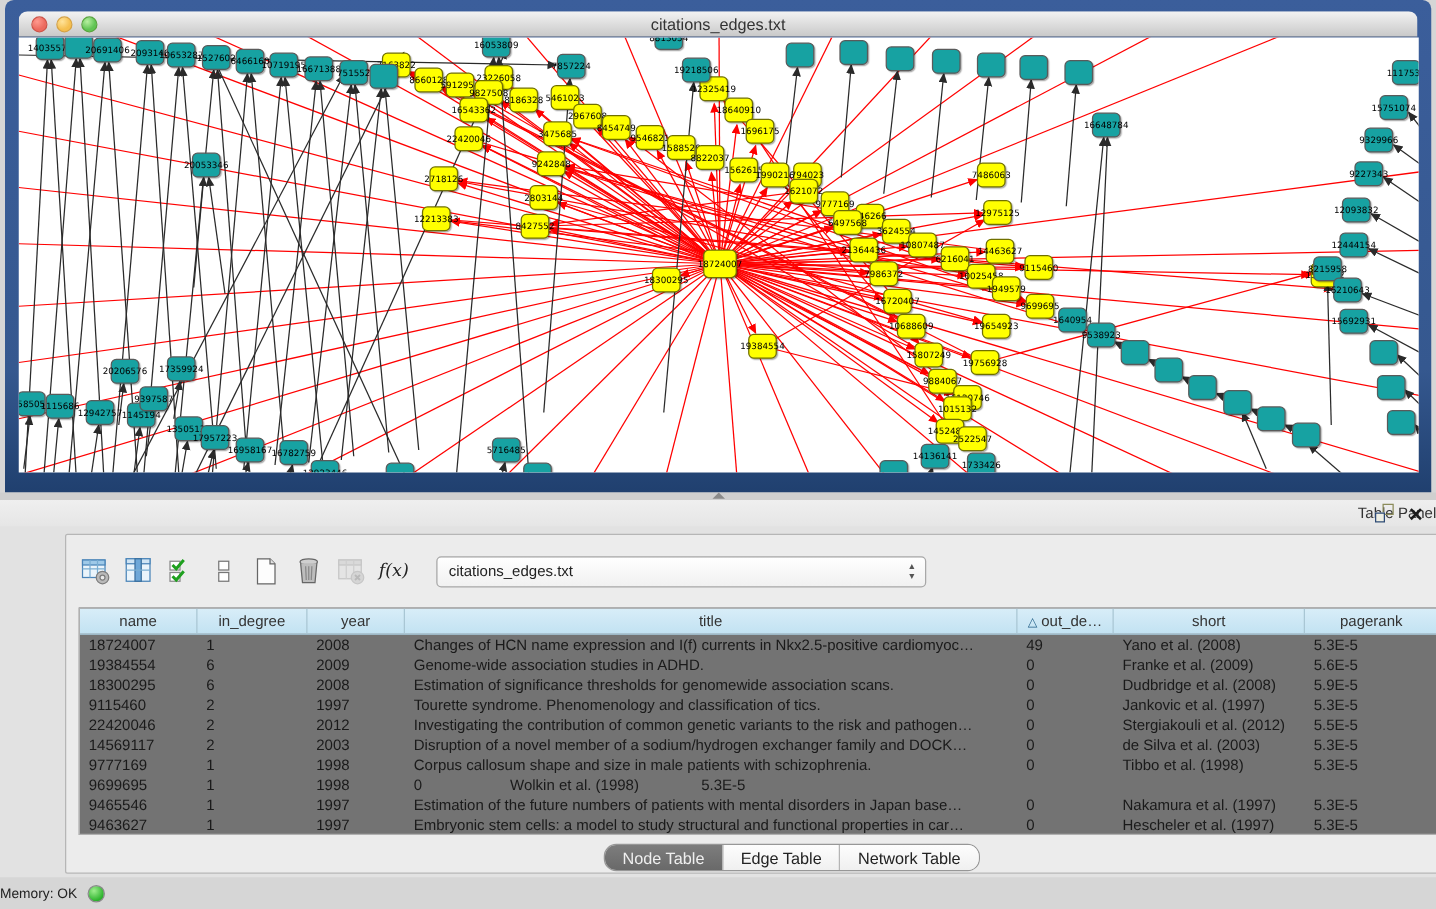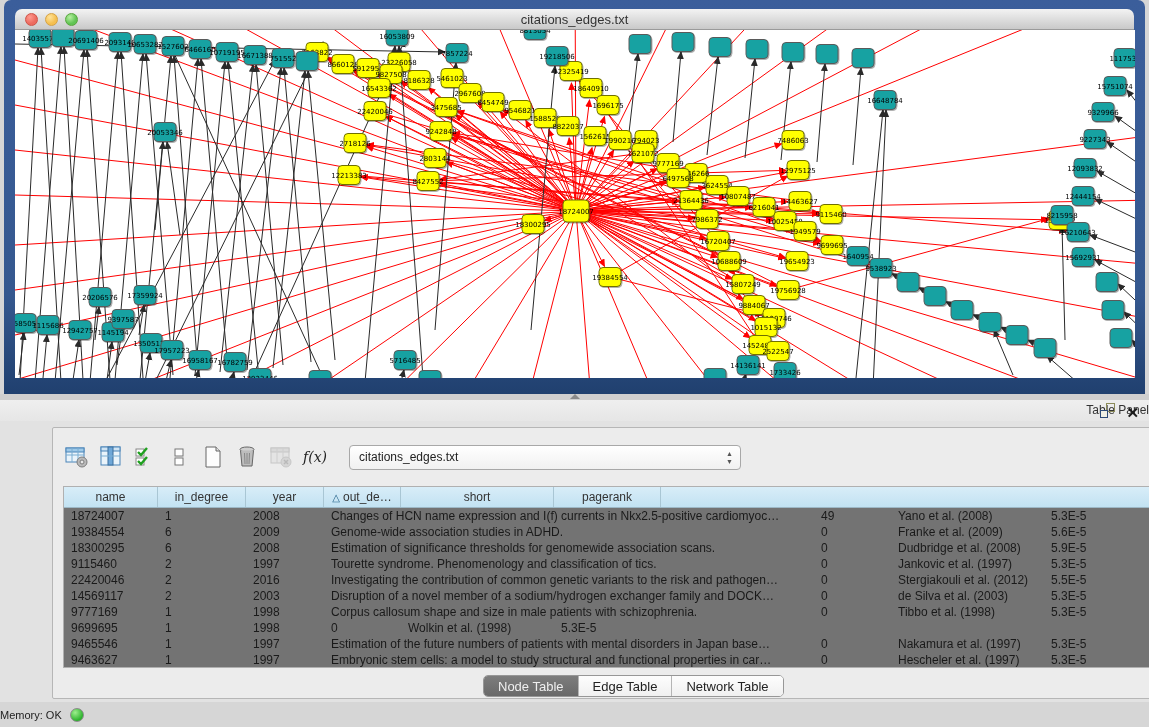--- a/index.html
+++ b/index.html
@@ -57,21 +57,21 @@
   .sort-tri { font-size:10px; color:#215f86; margin-right:3px; }
   .trow { display:flex; height:16px; }
   .td { font-size:12px; color:#1a1a1a; line-height:16px; padding-left:7px; border-right:0;
     overflow:hidden; white-space:nowrap; }
   .c0{width:94px;} .c1{width:88px;} .c2{width:78px;} .c3{width:490px;} .c4{width:77px;} .c5{width:153px;} .c6{width:107px;}
   .vscroll { position:absolute; right:0; top:0; width:16px; height:180px; background:#f2f2f2; border-left:1px solid #c6c6c6; }
   .vthumb { position:absolute; left:2px; top:24px; width:11px; height:34px; background:linear-gradient(90deg,#c9c9c9,#aeaeae); border-radius:6px; }
 
   
   .segment { position:absolute; left:430px; top:247px; height:22px; display:flex;
-    border:1px solid #979797; border-radius:5px; overflow:hidden; background:#fff;text-align:right; }
+    border:1px solid #979797; border-radius:10px; overflow:hidden; background:#fff;text-align:right; }
   .seg { font-size:13px; padding:0 14px; line-height:21px; color:#222;
     background:linear-gradient(#fdfdfd,#f0f0f0); border-right:1px solid #b5b5b5; cursor:pointer; }
   .seg:last-child { border-right:0; }
   .seg.sel { background:linear-gradient(#7d7d7d,#696969); color:#efefef; }
 
   
   .statusbar { position:absolute; left:0; top:702px; width:1149px; height:25px; background:#d6d6d6;
     display:flex; align-items:center; justify-content:flex-start; }
   .memlabel { font-size:11px; color:#222; margin-right:8px; }
   .memdot { width:14px; height:14px; border-radius:50%; margin-right:16px;
@@ -606,20 +606,21 @@
               <span>▼</span>
             </span>
         </div>
       </div>
 
       <div class="tablebox">
         <div class="thead" id="thead">
             <div class="th c0">name</div>
             <div class="th c1">in_degree</div>
             <div class="th c2">year</div>
+            <div class="th c3">title</div>
             <div class="th c4"><span class="sort-tri">△</span>out_de…</div>
             <div class="th c5">short</div>
             <div class="th c6">pagerank</div>
           </div>
         <div id="tbody">
             <div class="trow">
               <div class="td c0">18724007</div>
               <div class="td c1">1</div>
               <div class="td c2">2008</div>
               <div class="td c3">Changes of HCN name expression and I(f) currents in Nkx2.5-positive cardiomyoc…</div>
@@ -650,21 +651,21 @@
               <div class="td c1">2</div>
               <div class="td c2">1997</div>
               <div class="td c3">Tourette syndrome. Phenomenology and classification of tics.</div>
               <div class="td c4">0</div>
               <div class="td c5">Jankovic et al. (1997)</div>
               <div class="td c6">5.3E-5</div>
             </div>
             <div class="trow">
               <div class="td c0">22420046</div>
               <div class="td c1">2</div>
-              <div class="td c2">2016</div>
+              <div class="td c2">2012</div>
               <div class="td c3">Investigating the contribution of common genetic variants to the risk and pathogen…</div>
               <div class="td c4">0</div>
               <div class="td c5">Stergiakouli et al. (2012)</div>
               <div class="td c6">5.5E-5</div>
             </div>
             <div class="trow">
               <div class="td c0">14569117</div>
               <div class="td c1">2</div>
               <div class="td c2">2003</div>
               <div class="td c3">Disruption of a novel member of a sodium/hydrogen exchanger family and DOCK…</div>

